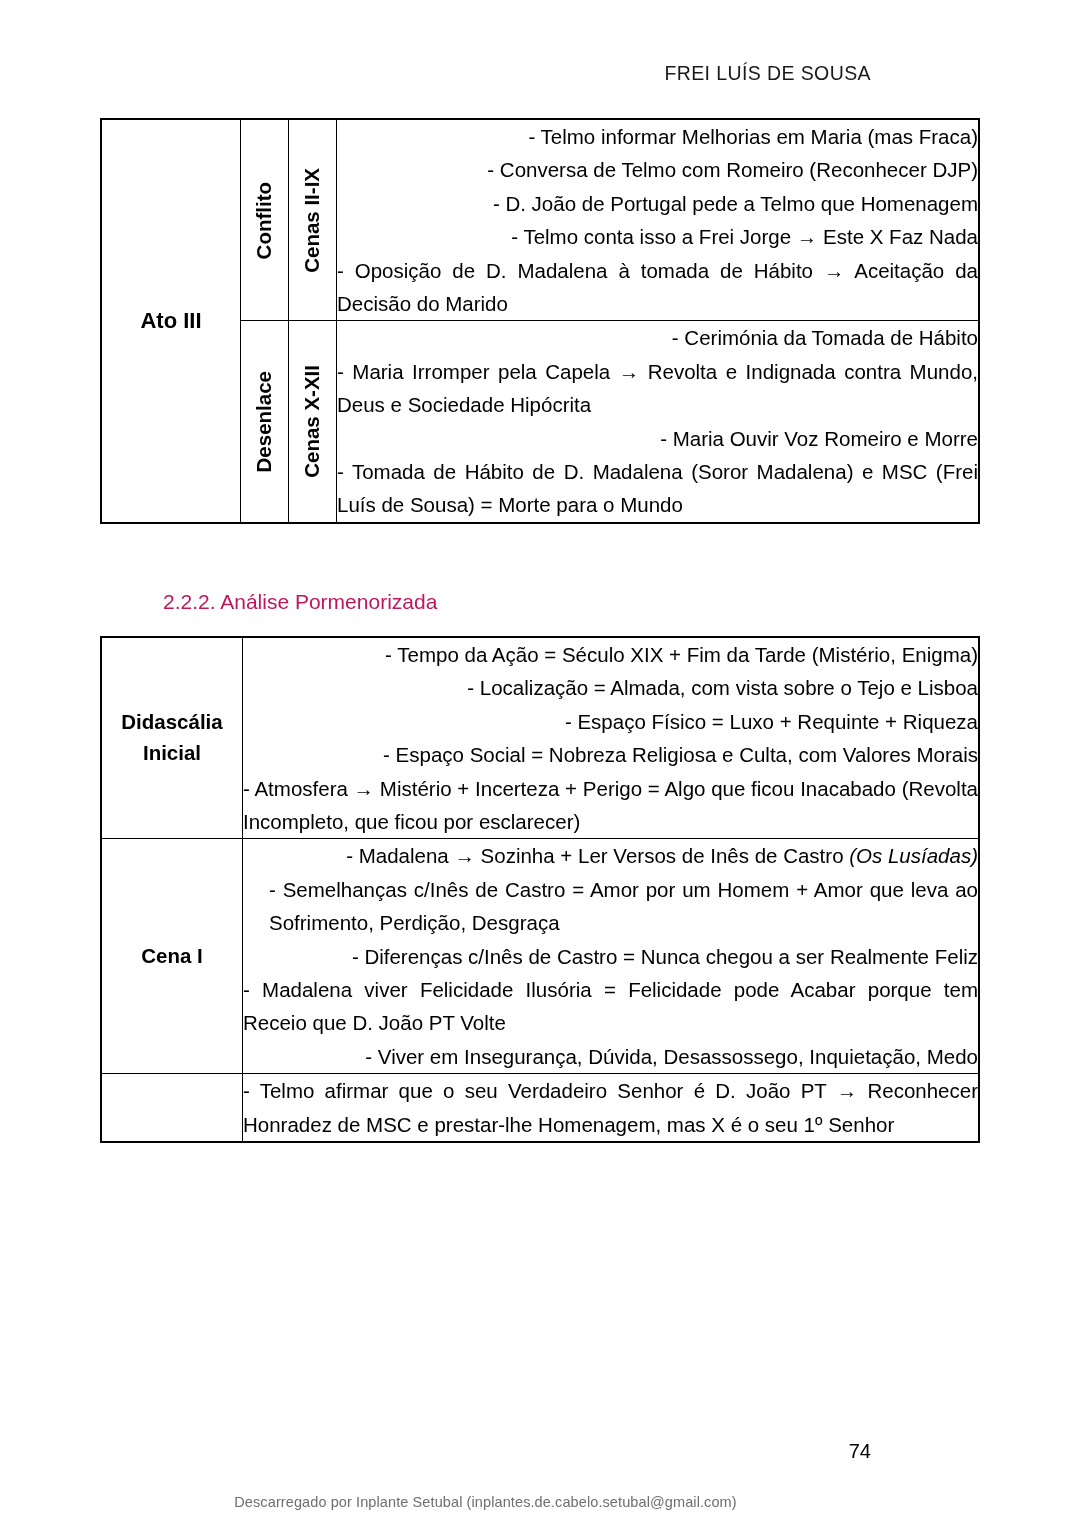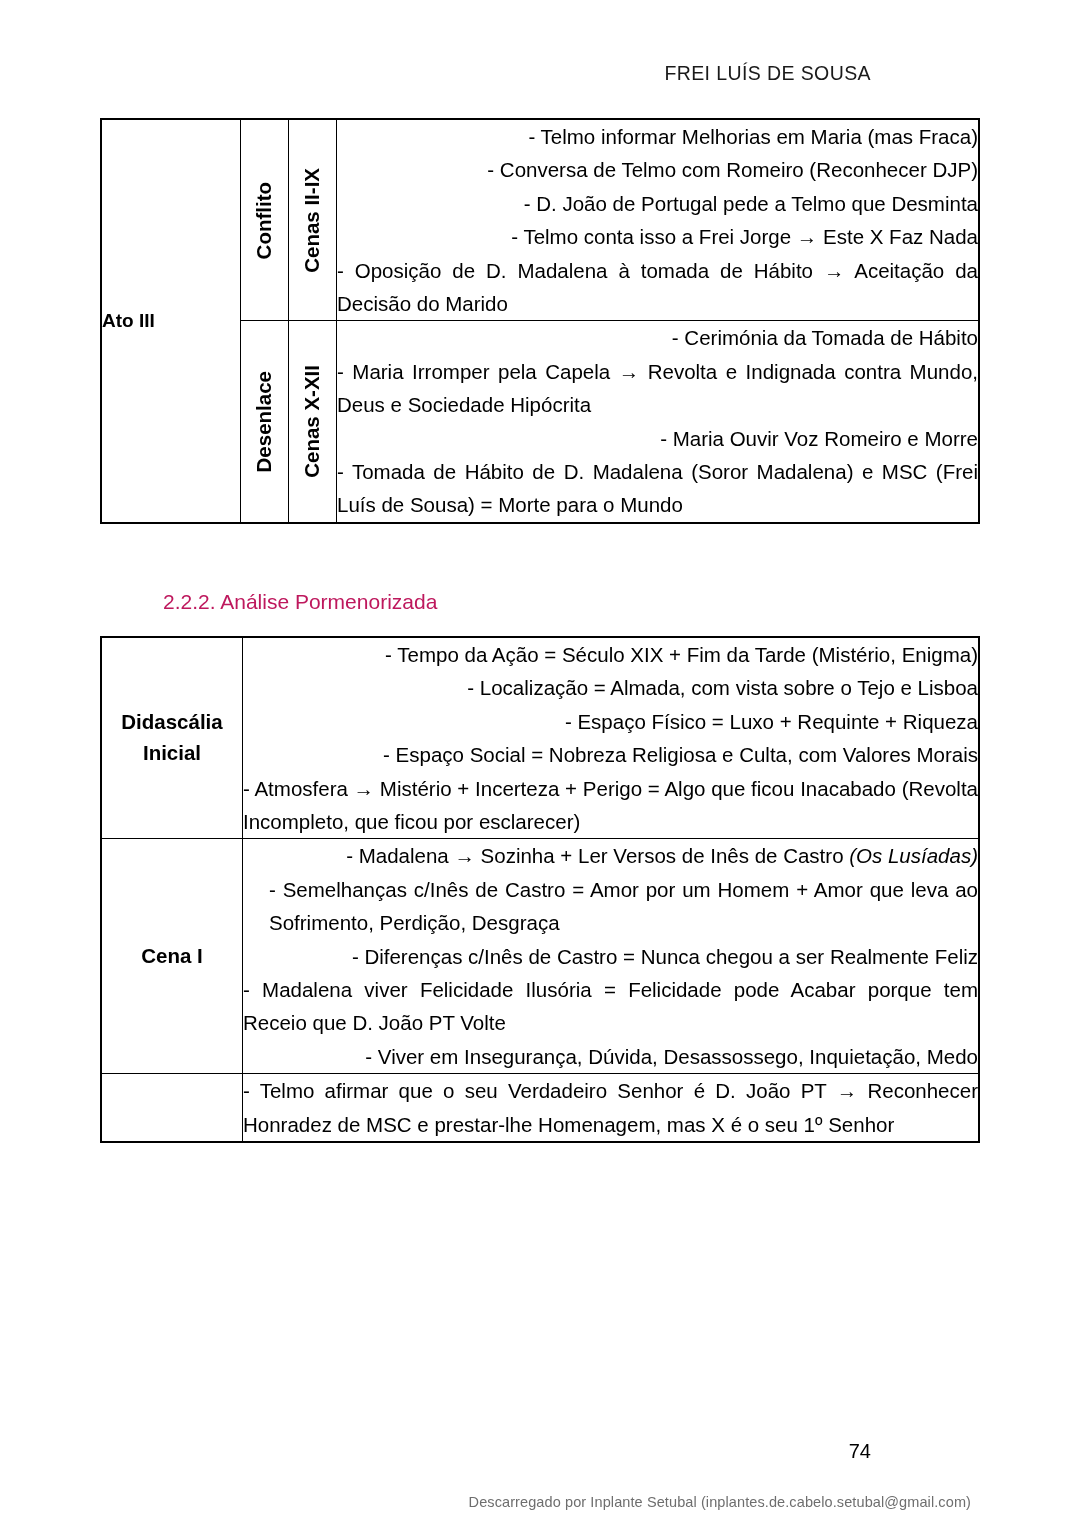--- a/index.html
+++ b/index.html
@@ -48,22 +48,23 @@
 
   
   .table-atoiii {
     position: absolute;
     left: 100px;
     top: 118px;
     width: 880px;
   }
   .cell-ato-label {
     width: 138px;
-    font-weight: bold;
-    font-size: 19px;
+    text-align: center;
+    font-weight: bold;
+    font-size: 22px;
   }
   .cell-rot {
     width: 47px;
     text-align: center;
   }
   .rot-text {
     display: block;
     writing-mode: vertical-rl;
     transform: rotate(180deg);
     font-weight: bold;
@@ -132,21 +133,21 @@
     right: 100px;
     top: 1440px;
     font-size: 20px;
     font-weight: normal;
   }
   .watermark {
     position: absolute;
     left: 0;
     right: 0;
     top: 1494px;
-    text-align: right;
+    text-align: center;
     font-size: 14.5px;
     color: #6e6e6e;
     letter-spacing: 0.1px;
   }
 </style>
 </head>
 <body>
 
 <div class="page">
 
@@ -160,21 +161,21 @@
         </td>
         <td class="cell-rot">
           <span class="rot-text">Conflito</span>
         </td>
         <td class="cell-rot">
           <span class="rot-text">Cenas II-IX</span>
         </td>
         <td class="cell-body">
           <div class="body-line nojust">- Telmo informar Melhorias em Maria (mas Fraca)</div>
           <div class="body-line nojust">- Conversa de Telmo com Romeiro (Reconhecer DJP)</div>
-          <div class="body-line nojust">- D. João de Portugal pede a Telmo que Desminta</div>
+          <div class="body-line nojust">- D. João de Portugal pede a Telmo que Homenagem</div>
           <div class="body-line nojust">- Telmo conta isso a Frei Jorge → Este X Faz Nada</div>
           <div class="body-line">- Oposição de D. Madalena à tomada de Hábito → Aceitação da Decisão do Marido</div>
         </td>
       </tr>
       <tr>
         <td class="cell-rot">
           <span class="rot-text">Desenlace</span>
         </td>
         <td class="cell-rot">
           <span class="rot-text">Cenas X-XII</span>

